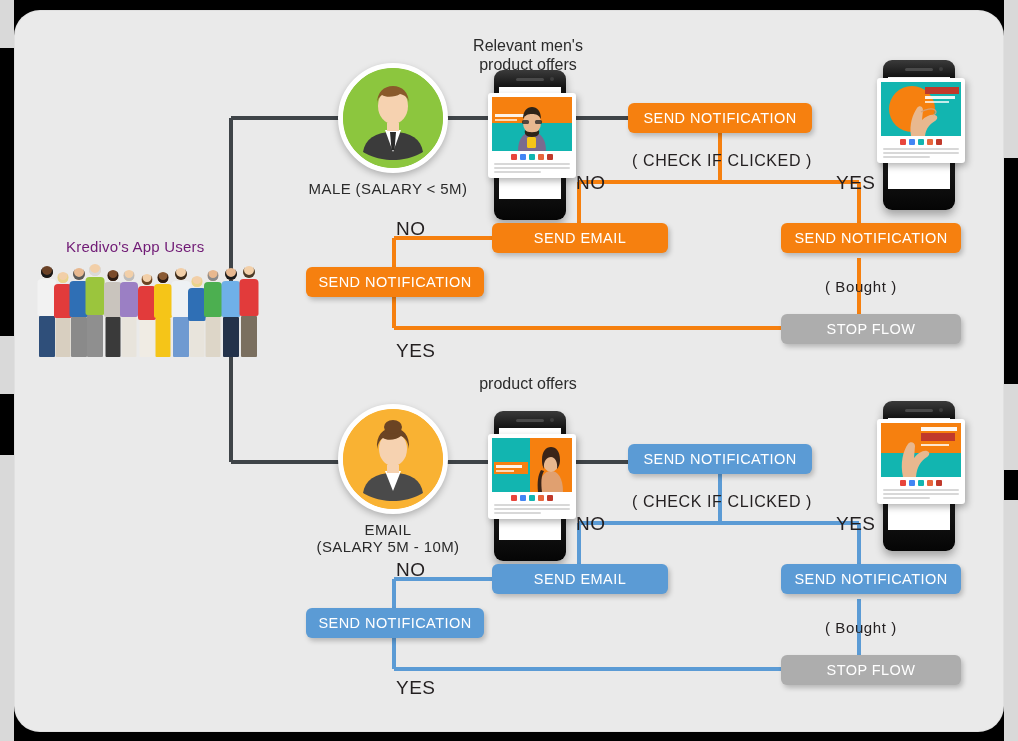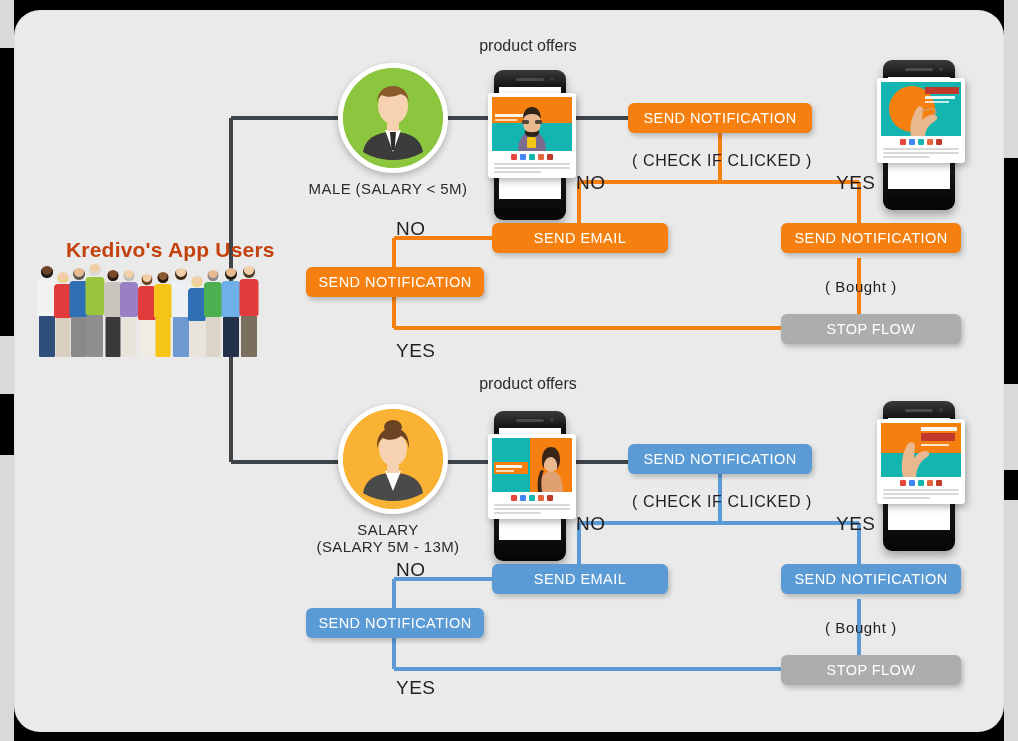--- a/index.html
+++ b/index.html
@@ -42,21 +42,21 @@
   .node.blue{background:#5b9bd5;}
   .node.grey{background:#adadad;}
 
   
   .lbl{position:absolute;color:#231f20;white-space:nowrap;}
   .lbl.yesno{font-size:19px;letter-spacing:.5px;}
   .lbl.paren{font-size:16px;letter-spacing:.6px;}
   .lbl.paren.small{font-size:15px;}
   .lbl.caption{font-size:16px;line-height:19px;text-align:center;color:#2b2b2b;}
   .lbl.persona{font-size:15px;letter-spacing:.4px;text-align:center;color:#2b2b2b;}
-  .lbl.title{font-size:21px;letter-spacing:.2px;color:#c2410c;font-weight:bold;}
+  .lbl.title{font-size:15px;letter-spacing:.2px;color:#701a75;}
 
   
   .avatar{
     position:absolute;width:100px;height:100px;border-radius:50%;
     border:5px solid #fff;box-shadow:0 3px 7px rgba(0,0,0,.25);
     overflow:hidden;
   }
   .avatar.male{background:#8cc63e;}
   .avatar.female{background:#f9b233;}
 
@@ -228,20 +228,21 @@
         <path d="M34 36c0-12 7-18 16-18s16 6 16 18c0-6-4-9-9-10-4 3-14 4-18 1-3 2-5 5-5 9z" fill="#8a5a2b"></path>
         <rect x="44" y="55" width="12" height="8" fill="#f6d2b0"></rect>
       </svg>
     </div>
     <div class="lbl persona" style="left:284px;top:170px;width:180px;">
       <div>MALE (SALARY &lt; 5M)</div>
       <div></div>
     </div>
 
     <div class="lbl caption" style="left:424px;top:26px;width:180px;">
+      <div>Relevant men's</div>
       <div>product offers</div>
     </div>
 
     <div class="phone" style="left:480px;top:60px;">
       <div class="body"></div>
         <div class="speaker"></div>
         <div class="cam"></div>
         <div class="scr"></div>
       <div class="adcard" style="left:-6px;top:23px;">
         <div class="hero">
@@ -331,22 +332,22 @@
         <circle cx="50" cy="50" r="50" fill="#f9b233"></circle>
         <path d="M50 92c-18 0-30-8-30-8 2-13 12-20 30-20s28 7 30 20c0 0-12 8-30 8z" fill="#4a4a4a"></path>
         <path d="M42 62h16l-8 20z" fill="#fff"></path>
         <ellipse cx="50" cy="40" rx="14" ry="17" fill="#f6d2b0"></ellipse>
         <path d="M34 40c-1-14 6-21 16-21s17 7 16 21c-1-8-4-11-8-13-4 4-14 5-18 2-3 2-5 5-6 11z" fill="#6b4423"></path>
         <ellipse cx="50" cy="18" rx="9" ry="7" fill="#6b4423"></ellipse>
         <rect x="44" y="56" width="12" height="8" fill="#f6d2b0"></rect>
       </svg>
     </div>
     <div class="lbl persona" style="left:284px;top:511px;width:180px;">
-      <div>SALARY</div>
-      <div>(SALARY 5M - 13M)</div>
+      <div>EMAIL</div>
+      <div>(SALARY 5M - 10M)</div>
     </div>
 
     <div class="lbl caption" style="left:424px;top:364px;width:180px;">
       <div>product offers</div>
     </div>
 
     <div class="phone" style="left:480px;top:401px;">
       <div class="body"></div>
         <div class="speaker"></div>
         <div class="cam"></div>

